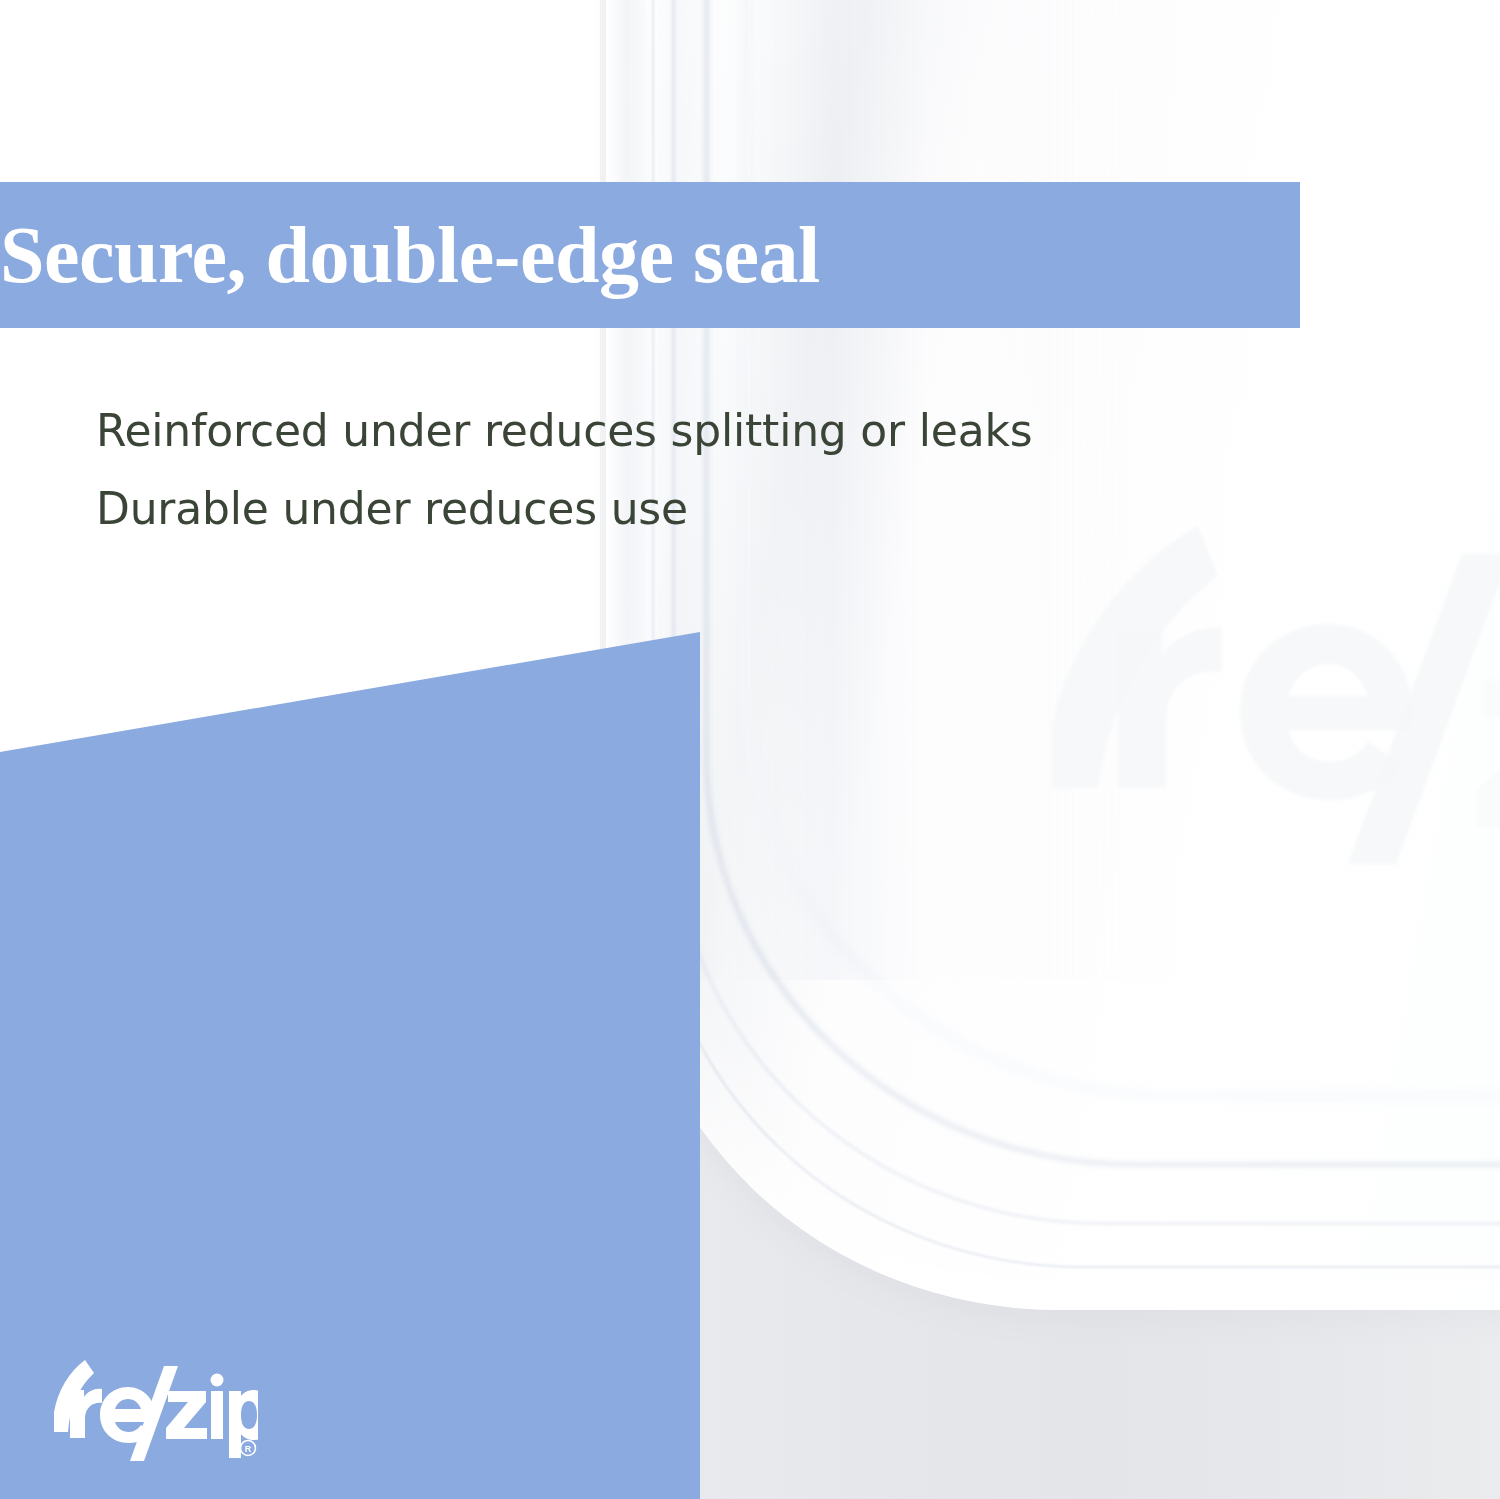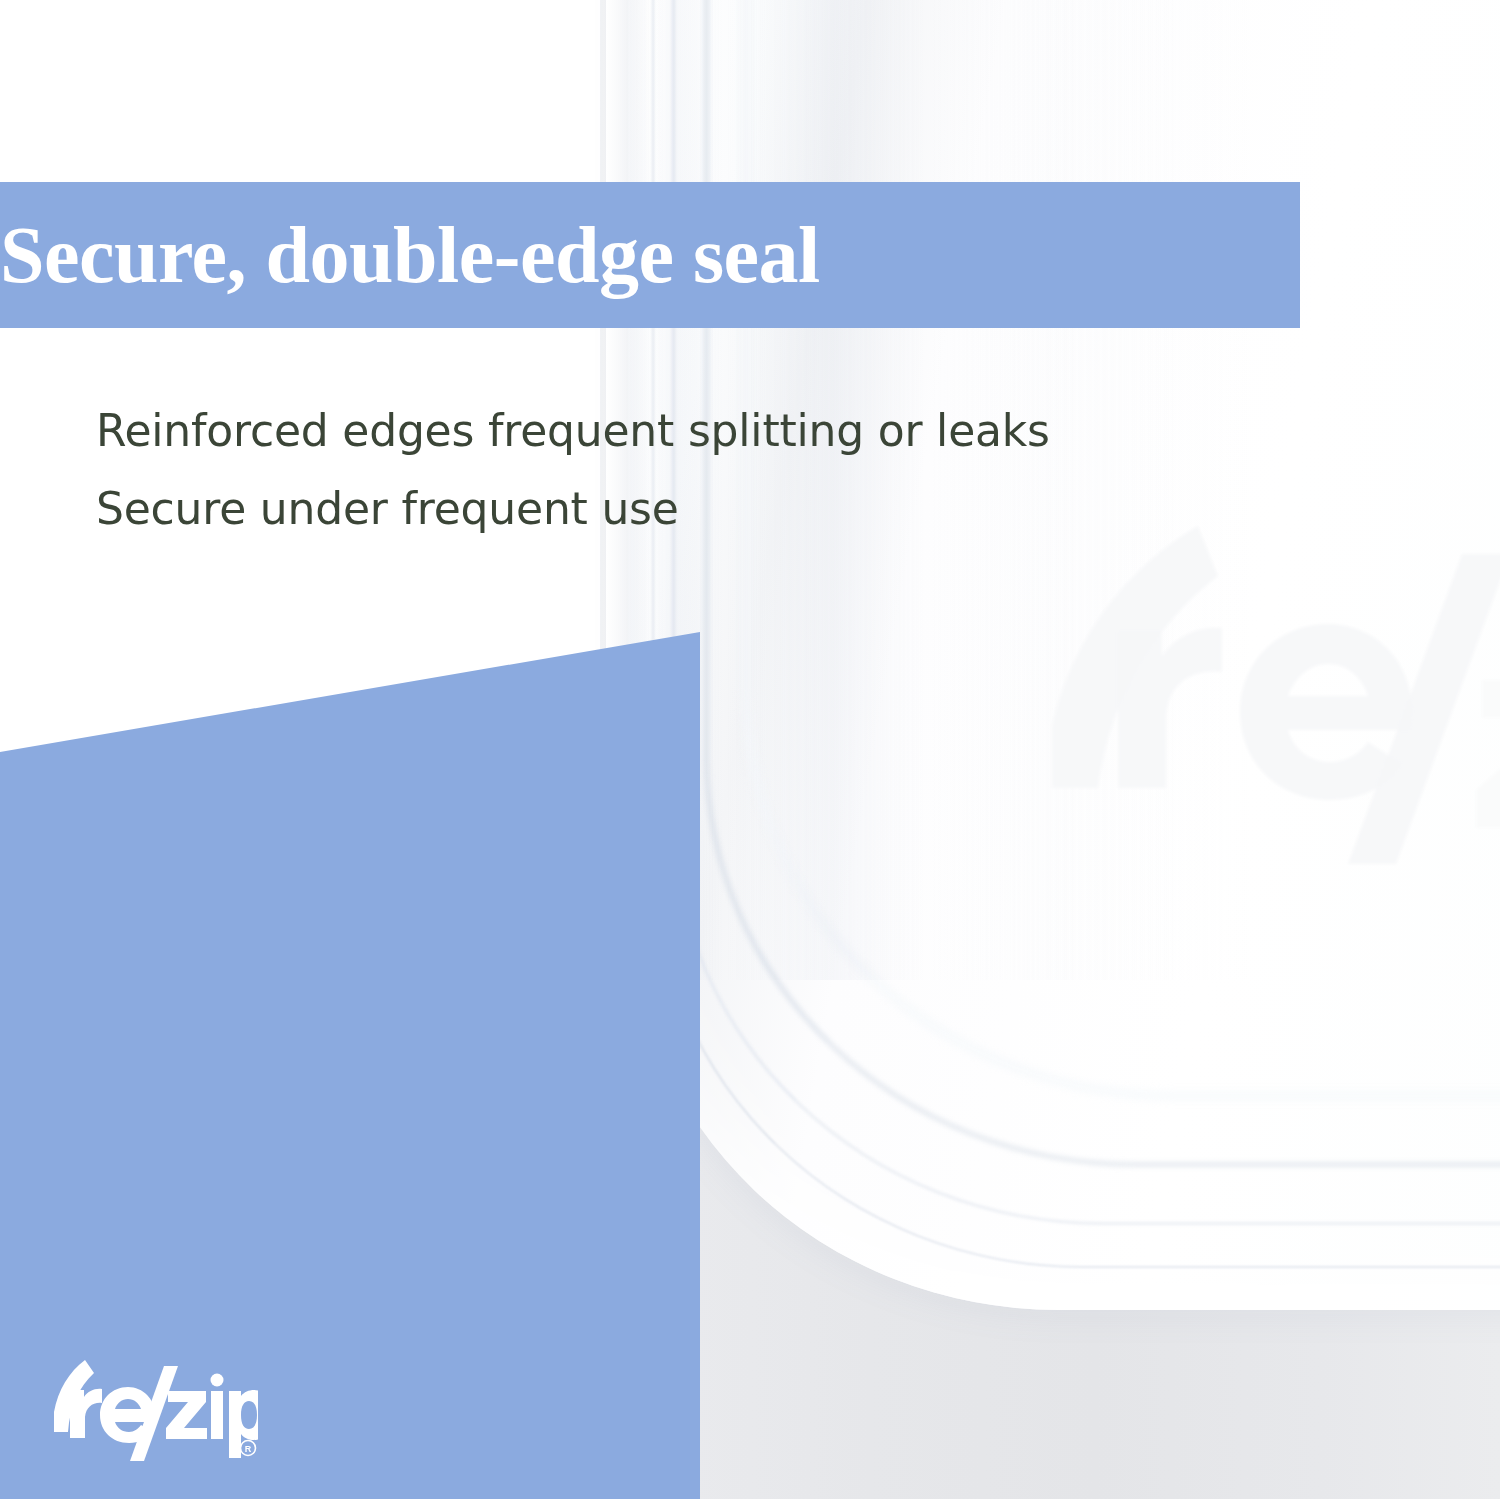--- a/index.html
+++ b/index.html
@@ -267,22 +267,22 @@
     </svg>
   </div>
 
   <div class="blue-wedge" style="background:#8BAADF"></div>
 
   <div class="headline-banner" style="background:#8BAADF">
     <div class="headline-text">Secure, double-edge seal</div>
   </div>
 
   <div class="body-copy">
-    <div class="body-line" style="color:#3B4537">Reinforced edges frequent splitting or leaks</div>
-    <div class="body-line" style="color:#3B4537">Secure under frequent use</div>
+    <div class="body-line" style="color:#3B4537">Reinforced under reduces splitting or leaks</div>
+    <div class="body-line" style="color:#3B4537">Durable under reduces use</div>
   </div>
 
   <svg class="logo" viewBox="0 0 210 104" aria-hidden="true">
     <g fill="#FFFFFF">
 
       <path d="M 37 2
                C 21 14, 10 32, 6 54
                L 6 74
                L 20 74
                C 22 48, 31 29, 46 15 Z"></path>

